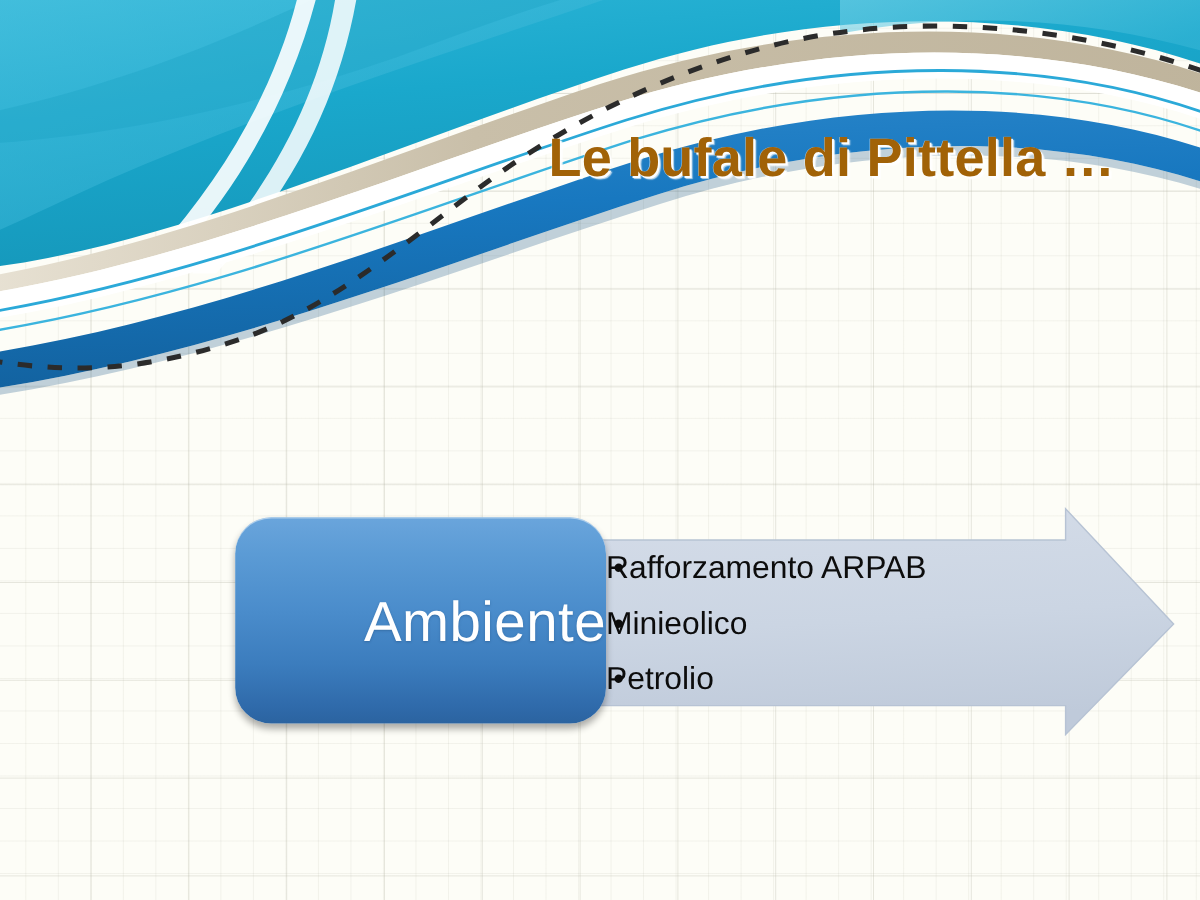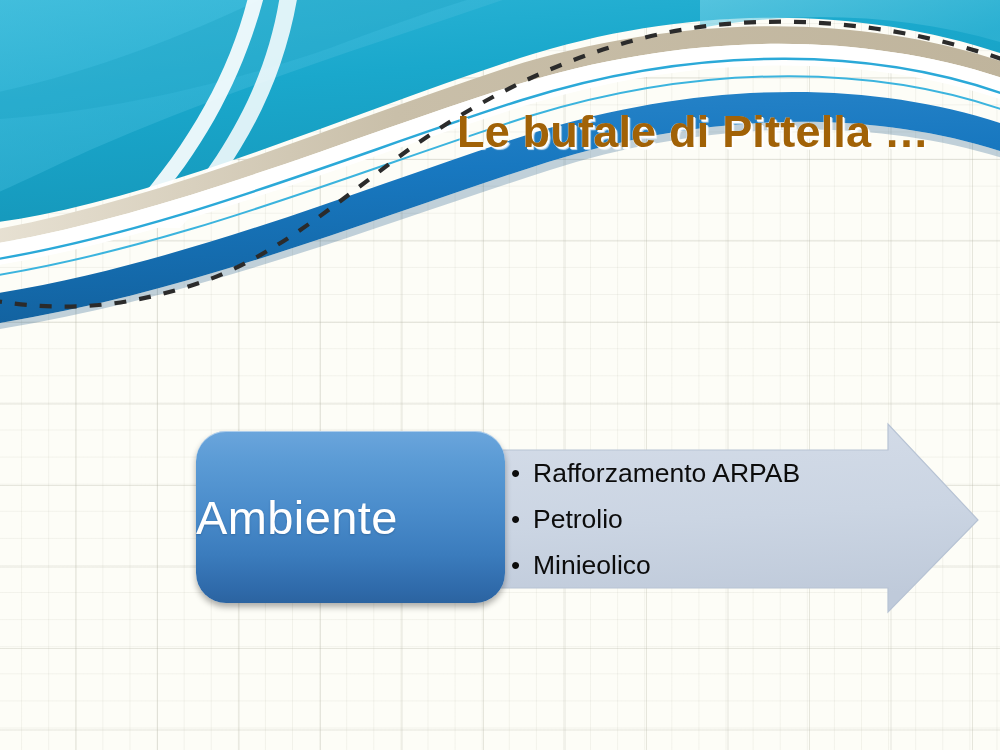--- a/index.html
+++ b/index.html
@@ -78,21 +78,20 @@
     position: absolute;
     left: 505px;
     top: 450px;
     width: 380px;
     margin: 0;
     padding: 0;
     list-style: none;
   }
   #bullet-list li {
     position: relative;
-    padding-left: 28px;
     font-size: 26.5px;
     line-height: 46px;
     color: #0c0c0c;
     white-space: nowrap;
   }
   #bullet-list li::before {
     content: "\2022";
     position: absolute;
     left: 6px;
     top: 0;
@@ -114,21 +113,21 @@
         #5b9bd5 18%,
         #4a8ccb 46%,
         #3b7cbd 72%,
         #2f6aaa 92%,
         #2b63a0 100%);
     box-shadow:
       0 4px 6px rgba(0,0,0,0.32),
       0 1px 0 rgba(255,255,255,0.45) inset;
     display: flex;
     align-items: center;
-    justify-content: flex-start;
+    justify-content: flex-end;
   }
   #concept-box-label {
     font-size: 47px;
     color: #ffffff;
     letter-spacing: 0.4px;
     text-shadow: 0 1px 2px rgba(25,60,100,0.35);
     white-space: nowrap;
   }
 </style>
 </head>
@@ -233,24 +232,24 @@
     </defs>
 
     <polygon points="0,32 388,32 388,6 478,102 388,194 388,170 0,170" fill="url(#arrowGrad)" stroke="#b7c3d4" stroke-width="1.2"></polygon>
   </svg>
 
   <ul id="bullet-list">
     <li>
       <span>Rafforzamento ARPAB</span>
     </li>
     <li>
-      <span>Petrolio</span>
+      <span>Minieolico</span>
     </li>
     <li>
-      <span>Minieolico</span>
+      <span>Petrolio</span>
     </li>
   </ul>
 
   <div id="concept-box">
     <span id="concept-box-label">Ambiente</span>
   </div>
 
 </div>
 
 </body></html>

